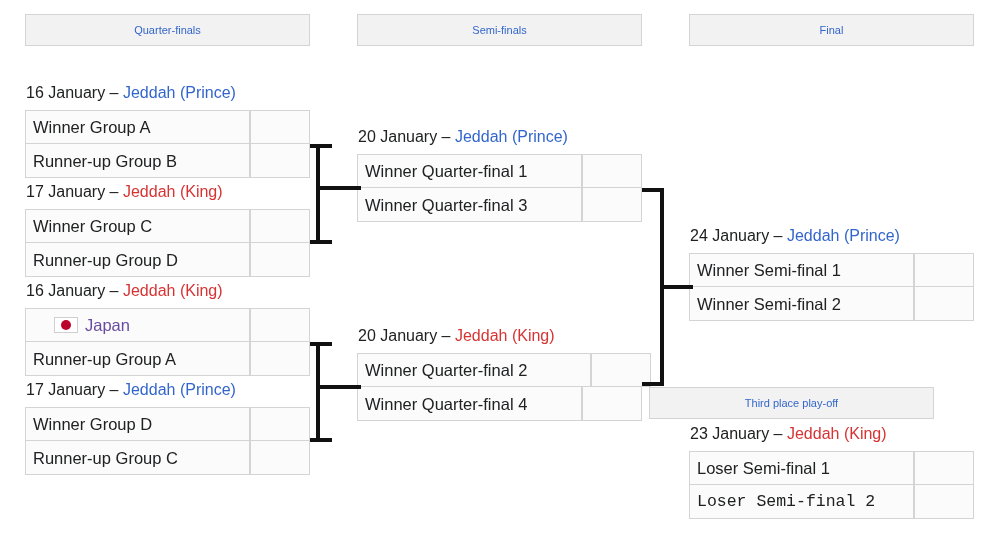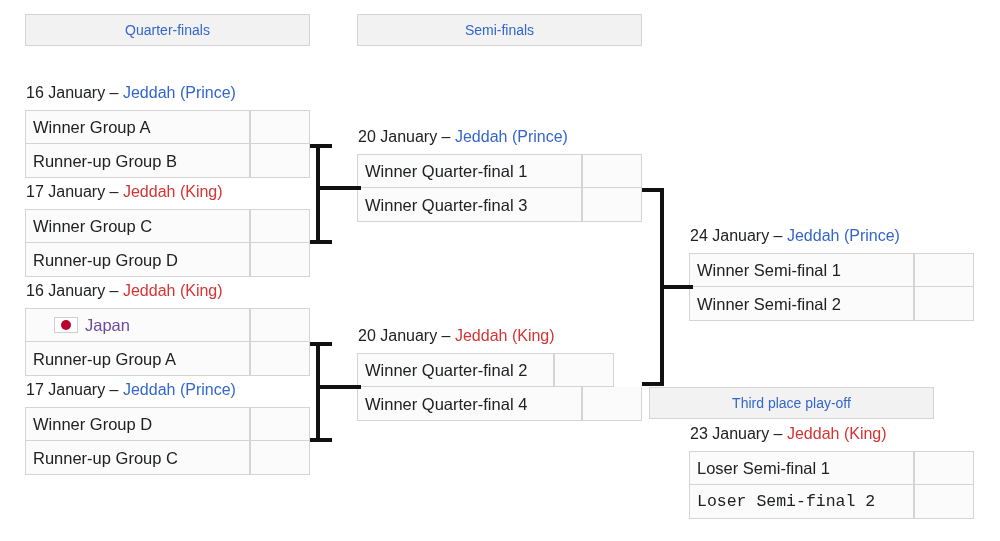--- a/index.html
+++ b/index.html
@@ -21,21 +21,21 @@
     height: 541px;
   }
 
   
   .round-header {
     position: absolute;
     box-sizing: border-box;
     background: #f2f2f2;
     border: 1px solid #d4d4d4;
     text-align: center;
-    font-size: 14px;
+    font-size: 11px;
     line-height: 30px;
     height: 32px;
     color: #3366cc;
     white-space: nowrap;
     overflow: hidden;
   }
 
   
   .match-caption {
     position: absolute;
@@ -124,20 +124,23 @@
 <div id="bracket">
 
   <div class="round-header" style="left:25px; top:14px; width:285px;">
     <span>Quarter-finals</span>
   </div>
 
   <div class="round-header" style="left:357px; top:14px; width:285px;">
     <span>Semi-finals</span>
   </div>
 
+  <div class="round-header" style="left:689px; top:14px; width:285px;">
+    <span>Final</span>
+  </div>
 
   <div class="round-header" style="left:649px; top:387px; width:285px;">
     <span>Third place play-off</span>
   </div>
 
   <div class="match-caption" style="left:26px; top:83px;">
     <span>16 January</span><span> – </span><span class="lnk-blue">Jeddah (Prince)</span>
   </div>
   <div class="match" style="left:25px; top:110px;">
     <div class="row">
@@ -227,21 +230,21 @@
       </div>
       <div class="score" style="width:60px;"></div>
     </div>
   </div>
 
   <div class="match-caption" style="left:358px; top:326px;">
     <span>20 January</span><span> – </span><span class="lnk-red">Jeddah (King)</span>
   </div>
   <div class="match" style="left:357px; top:353px;">
     <div class="row">
-      <div class="team" style="width:197px;">
+      <div class="team" style="width:234px;">
         <span class="team-name">Winner Quarter-final 2</span>
       </div>
       <div class="score" style="width:60px;"></div>
     </div>
     <div class="row">
       <div class="team" style="width:225px;">
         <span class="team-name">Winner Quarter-final 4</span>
       </div>
       <div class="score" style="width:60px;"></div>
     </div>

